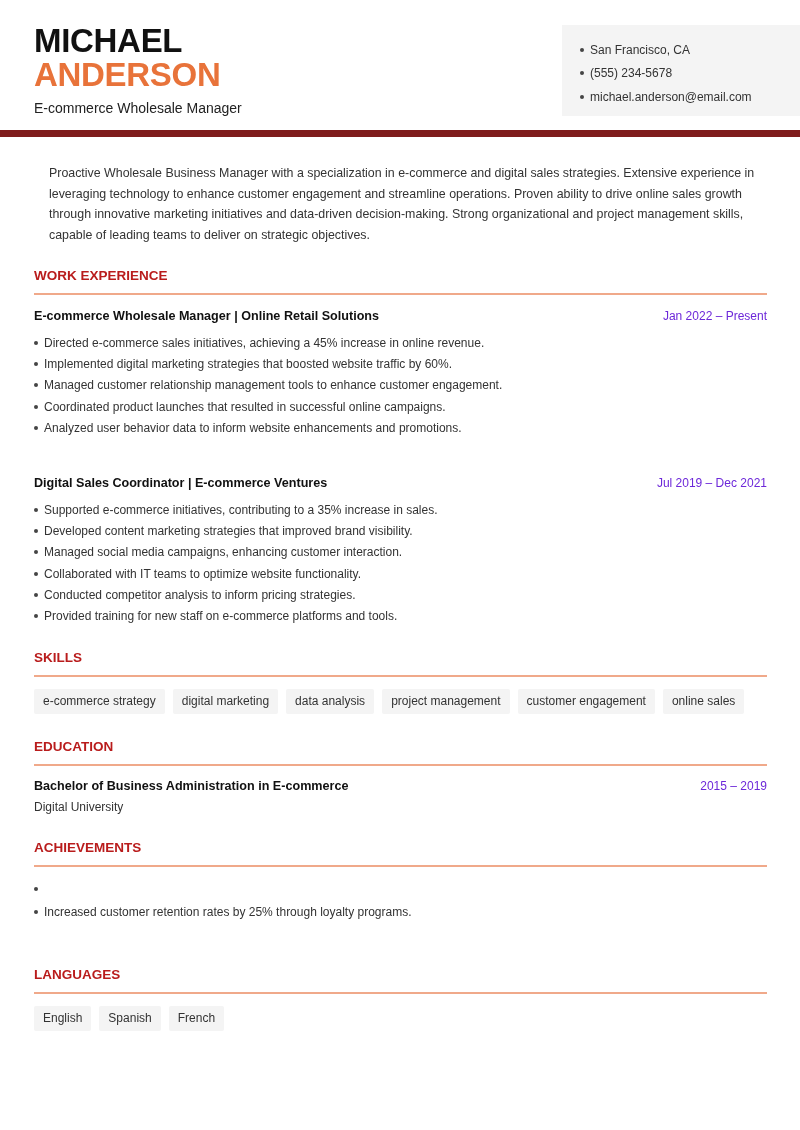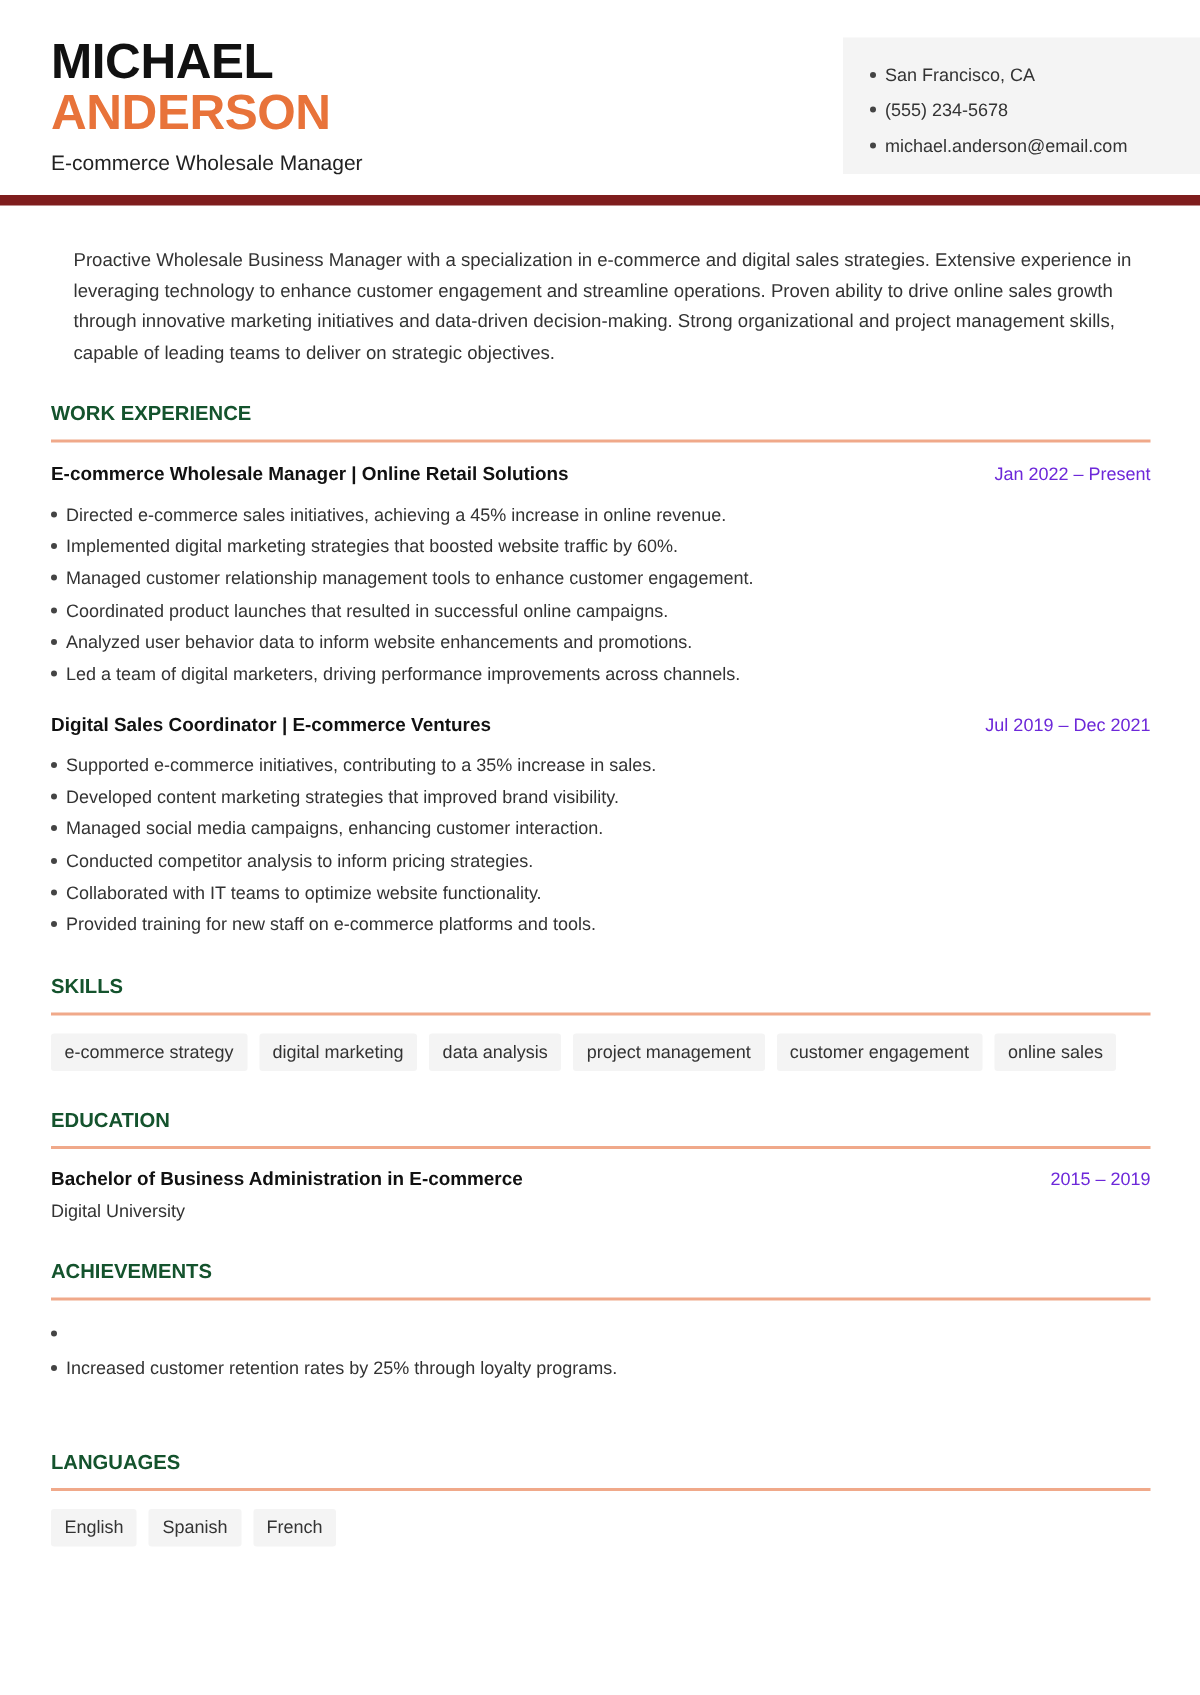--- a/index.html
+++ b/index.html
@@ -11,21 +11,21 @@
   .first-name { font-size: 33px; font-weight: 700; color: #111111; line-height: 34px; letter-spacing: -0.3px; }
   .last-name { font-size: 33px; font-weight: 700; color: #e8733a; line-height: 34px; letter-spacing: -0.3px; }
   .job-title { font-size: 14px; color: #222222; margin-top: 8px; }
 
   .contact-box { position: absolute; left: 562px; top: 25px; width: 238px; height: 91px; background: #f4f4f4; padding: 13px 0 0 18px; }
   .contact-item { display: flex; align-items: center; font-size: 12px; color: #333333; height: 23.5px; }
   .bullet { display: inline-block; width: 4px; height: 4px; border-radius: 50%; background: #444444; margin-right: 6px; flex-shrink: 0; }
 
   .summary { position: absolute; left: 49px; top: 163px; width: 735px; font-size: 12.4px; line-height: 20.7px; color: #333333; }
 
-  .section-title { position: absolute; left: 34px; font-size: 13.5px; font-weight: 700; color: #14532d; }
+  .section-title { position: absolute; left: 34px; font-size: 13.5px; font-weight: 700; color: #b91c1c; }
   .section-rule { position: absolute; left: 34px; width: 733px; height: 2px; background: #f0a98a; }
 
   .job-header { position: absolute; left: 34px; width: 733px; display: flex; justify-content: space-between; align-items: baseline; }
   .job-role { font-size: 12.6px; font-weight: 700; color: #111111; }
   .job-date { font-size: 12px; color: #6d28d9; }
 
   .bullets { position: absolute; left: 34px; width: 733px; list-style: none; text-align: center; }
   .bullets li { display: flex; align-items: center; font-size: 12px; color: #333333; height: 21.3px; }
 
   .tags { position: absolute; left: 34px; display: flex; gap: 8px; }
@@ -81,24 +81,20 @@
       <span>Managed customer relationship management tools to enhance customer engagement.</span>
     </li>
   <li>
       <span class="bullet"></span>
       <span>Coordinated product launches that resulted in successful online campaigns.</span>
     </li>
   <li>
       <span class="bullet"></span>
       <span>Analyzed user behavior data to inform website enhancements and promotions.</span>
     </li>
-  <li>
-      <span class="bullet"></span>
-      <span>Led a team of digital marketers, driving performance improvements across channels.</span>
-    </li>
 </ul>
 
 <div class="job-header" style="top:476px;">
   <span class="job-role">Digital Sales Coordinator | E-commerce Ventures</span>
   <span class="job-date">Jul 2019 – Dec 2021</span>
 </div>
 <ul class="bullets" style="top:499px;">
   <li>
       <span class="bullet"></span>
       <span>Supported e-commerce initiatives, contributing to a 35% increase in sales.</span>
@@ -106,25 +102,25 @@
   <li>
       <span class="bullet"></span>
       <span>Developed content marketing strategies that improved brand visibility.</span>
     </li>
   <li>
       <span class="bullet"></span>
       <span>Managed social media campaigns, enhancing customer interaction.</span>
     </li>
   <li>
       <span class="bullet"></span>
-      <span>Conducted competitor analysis to inform pricing strategies.</span>
+      <span>Collaborated with IT teams to optimize website functionality.</span>
     </li>
   <li>
       <span class="bullet"></span>
-      <span>Collaborated with IT teams to optimize website functionality.</span>
+      <span>Conducted competitor analysis to inform pricing strategies.</span>
     </li>
   <li>
       <span class="bullet"></span>
       <span>Provided training for new staff on e-commerce platforms and tools.</span>
     </li>
 </ul>
 
 <div class="section-title" style="top:650px;">SKILLS</div>
 <div class="section-rule" style="top:675px;"></div>
 <div class="tags" style="top:689px;">

